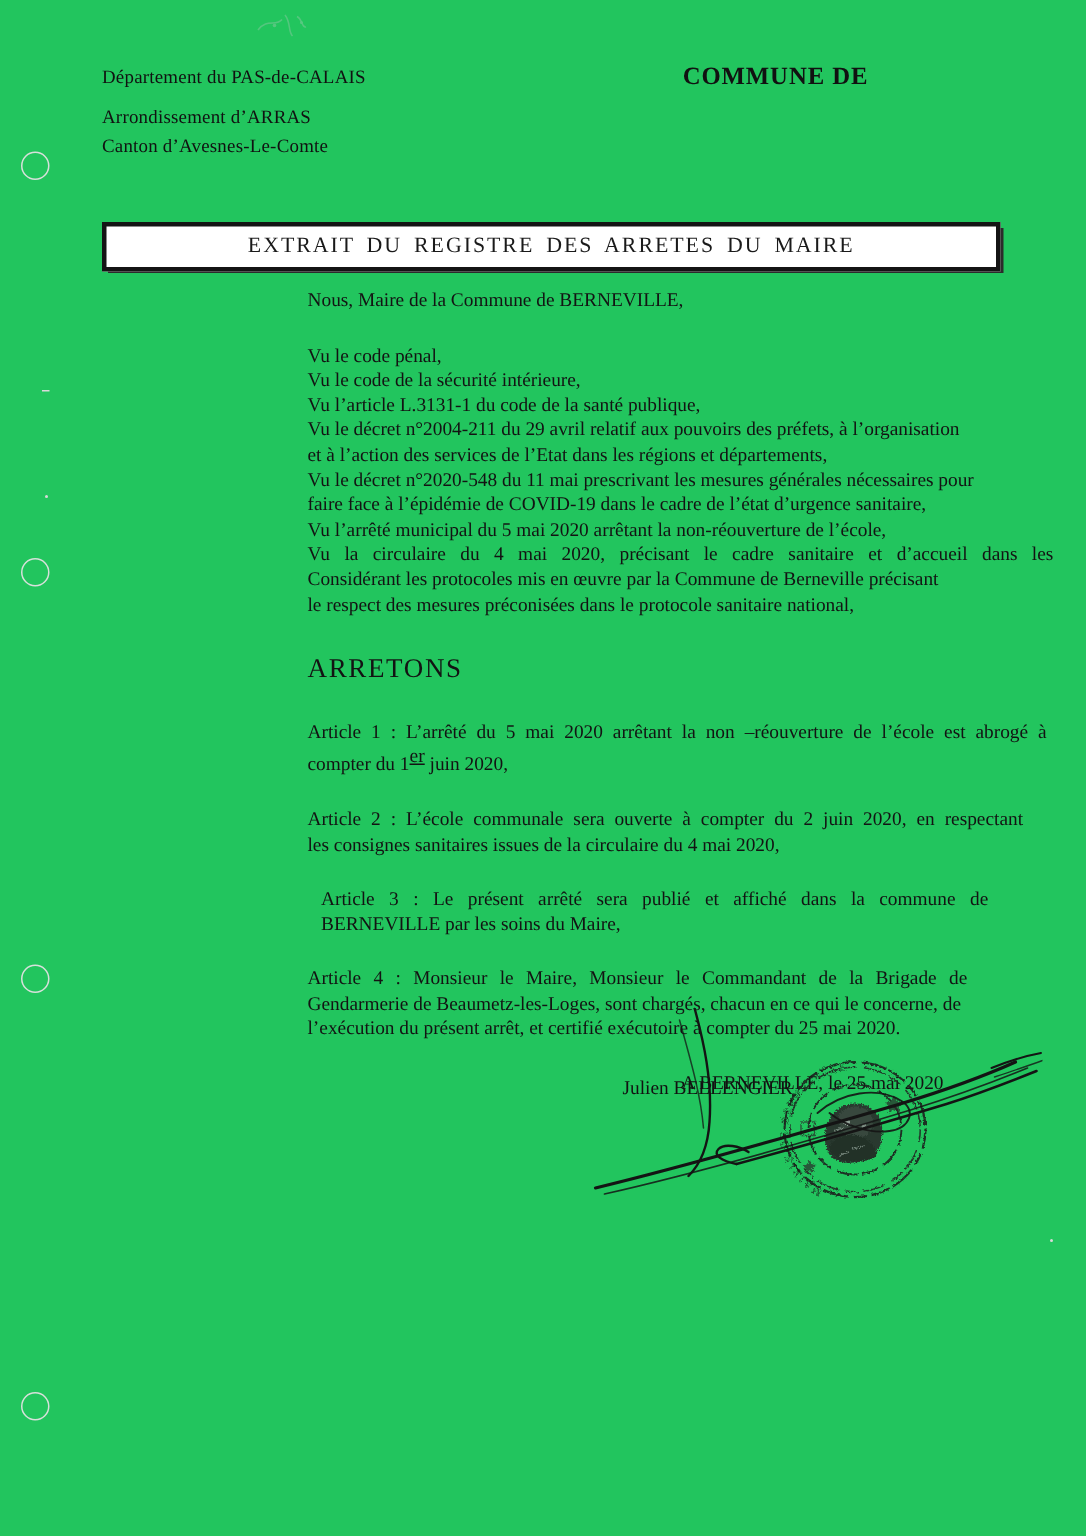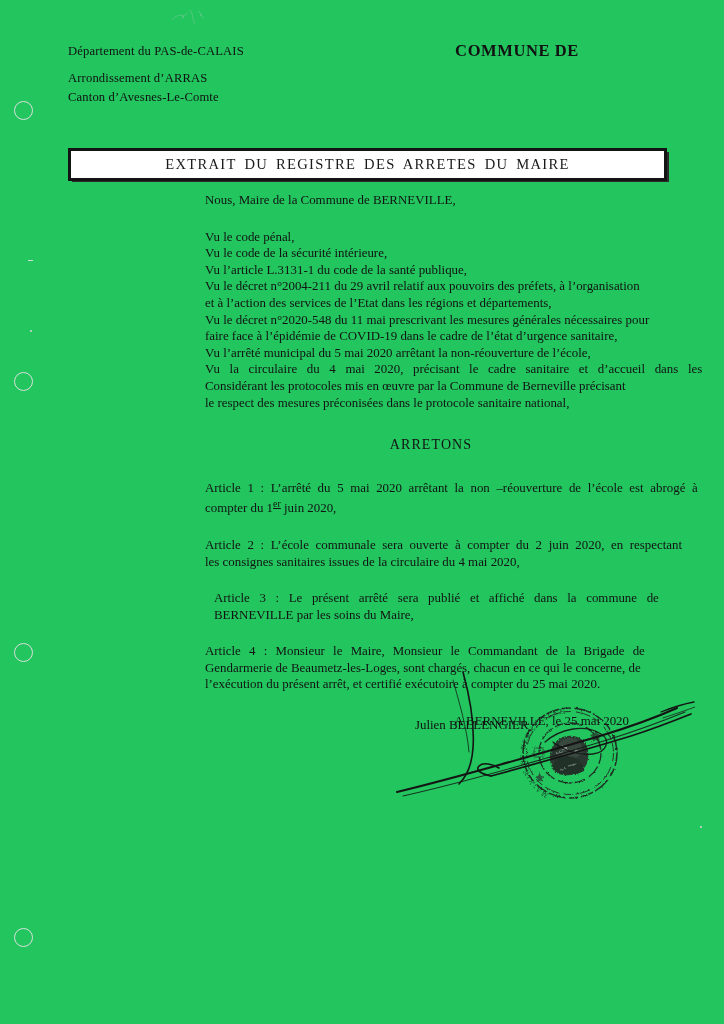--- a/index.html
+++ b/index.html
@@ -147,30 +147,29 @@
   .block-left { text-align: left; }
 
   .line { display: block; white-space: nowrap; }
 
   
   .just-wide-1 { word-spacing: 3.4px; }
   .just-wide-2 { word-spacing: 5.0px; }
   .just-wide-3 { word-spacing: 6.4px; }
 
   .arretons {
-    text-align: center;
-    font-size: 14px;
+    font-size: 18px;
     letter-spacing: 1.1px;
     margin: 0;
   }
 
   .indent { text-indent: 9px; }
 
   sup.ordinal {
-    font-size: 10px;
+    font-size: 13px;
     vertical-align: 5px;
     text-decoration: underline;
     margin-top: 24px;
   }
 
   .signoff {
     text-align: right;
     padding-right: 28px;
     margin: 0;
   }

